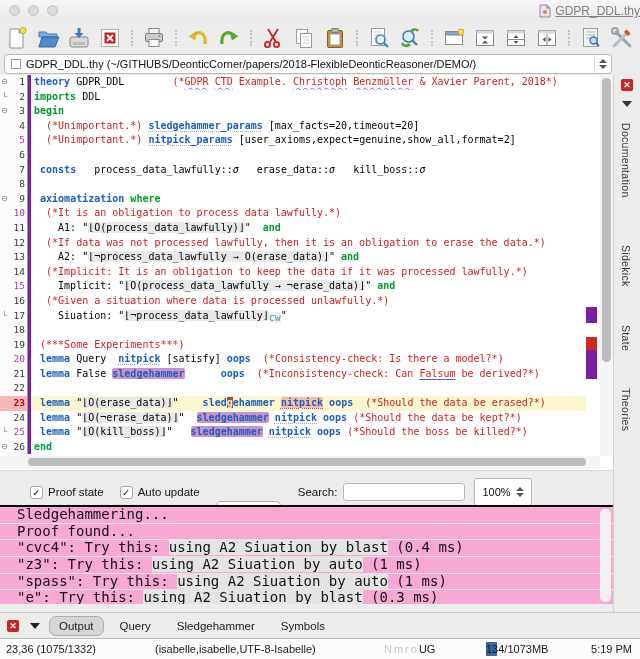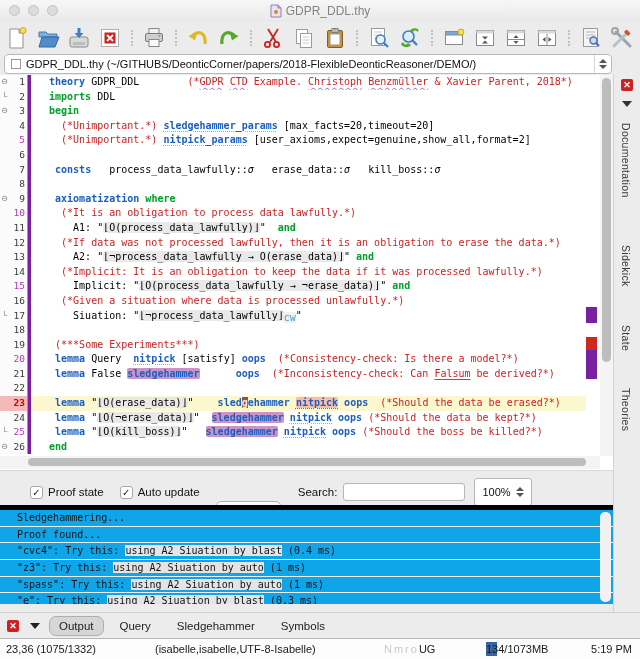--- a/index.html
+++ b/index.html
@@ -1,21 +1,21 @@
 <!DOCTYPE html>
 <html><head>
 <meta charset="utf-8">
 <style>
   html,body{margin:0;padding:0;background:#d9d9d9;}
   .window{position:relative;width:640px;height:659px;background:#ececec;font-family:"Liberation Sans",sans-serif;overflow:hidden;box-shadow:0 0 0 1px #a6a6a6;}
   
   .titlebar{position:absolute;top:0;left:0;right:0;height:22px;background:linear-gradient(#f7f7f7,#e9e9e9);border-bottom:1px solid #d2d2d2;}
   .lights{position:absolute;left:9px;top:5px;display:flex;gap:8px;}
   .light{width:11px;height:11px;border-radius:50%;background:#dcdcdc;border:1px solid #c3c3c3;box-sizing:border-box;}
-  .title{display:flex;justify-content:center;align-items:center;height:22px;font-size:12px;color:#838383;gap:4px;}
+  .title{display:flex;justify-content:flex-end;align-items:center;height:22px;font-size:12px;color:#838383;gap:4px;text-decoration:underline;}
   .title svg{width:12px;height:14px;}
   
   .toolbar{position:absolute;top:22px;left:0;right:0;height:31px;display:flex;align-items:center;padding-left:5px;gap:7px;background:#ececec;}
   .ticon{width:24px;height:24px;flex:none;}
   .ticon svg{width:24px;height:24px;display:block;}
   .tb-sep{width:0;height:16px;border-left:2px dotted #c2c2c2;margin:0 2px;flex:none;}
   
   .bufferrow{position:absolute;top:53px;left:0;right:0;height:22px;}
   .buffer-combo{position:absolute;left:4px;right:28px;top:1px;height:18px;background:#fff;border:1px solid #b9b9b9;border-radius:4px;display:flex;align-items:center;font-size:11px;color:#111;padding-left:6px;gap:5px;}
   .buf-icon{width:8px;height:8px;border:1px solid #999;background:#fff;flex:none;}
@@ -25,21 +25,21 @@
   
   .editor{position:absolute;top:75px;left:0;width:613px;height:395px;background:#fff;overflow:hidden;}
   .ed-row{display:flex;height:14.6px;line-height:14.6px;}
   .fold{width:9px;flex:none;background:#fbfbfb;font-size:8px;color:#777;text-align:center;line-height:14.6px;}
   .lnum{width:19px;flex:none;text-align:right;padding-right:2px;font-family:"DejaVu Sans Mono",monospace;font-size:9.5px;color:#3a3a3a;background:#fbfbfb;border-right:1px solid #9a9a9a;box-sizing:border-box;}
   .lnum.n5{color:#b03ab0;}
   .ed-row.cur .lnum{background:#f6b9b9;color:#cc0000;font-weight:bold;}
   .ed-row.cur .fold{background:#f6b9b9;}
   .ed-row.cur .code-cell{background:#fbf7cf;}
   .pbar{width:3px;flex:none;background:#7b1fa2;}
-  .code-cell{flex:1;white-space:pre;font-family:"DejaVu Sans Mono",monospace;font-size:10px;padding-left:18px;overflow:hidden;}
+  .code-cell{flex:1;white-space:pre;font-family:"DejaVu Sans Mono",monospace;font-size:10px;padding-left:3px;overflow:hidden;}
   .tk-kw1{color:#1d5fc0;font-weight:bold;}
   .tk-kw1du{color:#1d5fc0;font-weight:bold;text-decoration:underline dotted #aaa;text-underline-offset:2px;}
   .tk-kw2{color:#00a02a;font-weight:bold;}
   .tk-cmt{color:#cc2222;}
   .tk-sp{color:#cc2222;text-decoration:underline wavy #8f6bd6;text-decoration-thickness:1px;text-underline-offset:2px;}
   .tk-link{color:#cc2222;text-decoration:underline solid #4a5fd0;text-underline-offset:2px;}
   .tk-chip{background:#e9e9e9;border-radius:2px;}
   .tk-sub{color:#4aa0c8;font-size:10px;vertical-align:-2px;background:#f0f0f0;}
   .tk-pchip{background:#c993c9;color:#1d5fc0;font-weight:bold;border-radius:2px;}
   .tk-pinkchip{background:#f6bdae;color:#1d5fc0;font-weight:bold;border-radius:2px;text-decoration:underline dotted #cc4444;text-underline-offset:2px;}
@@ -63,21 +63,21 @@
   .bottom-dock{position:absolute;left:0;top:470px;width:613px;height:142px;background:#ececec;border-top:1px solid #d8d8d8;box-sizing:border-box;}
   .controls{position:absolute;top:10px;left:0;right:0;height:22px;display:flex;align-items:center;padding-left:30px;font-size:11.5px;color:#111;}
   .checkbox{width:13px;height:13px;box-sizing:border-box;background:#fff;border:1px solid #a8a8a8;border-radius:3px;font-size:10px;line-height:11px;text-align:center;color:#222;flex:none;}
   .cb-label{margin:0 0 0 5px;}
   .cb2{margin-left:16px;}
   .update-btn{margin-left:16px;height:19px;padding:0 13px;background:linear-gradient(#ffffff,#ededed);border:1px solid #b0b0b0;border-radius:5px;font-size:11.5px;color:#111;font-family:"Liberation Sans",sans-serif;margin-top:36px;}
   .search-label{margin-left:17px;}
   .search-combo{margin-left:6px;width:122px;height:18px;background:#fff;border:1px solid #b8b8b8;border-radius:3px;position:relative;box-sizing:border-box;}
   .zoom-spin{margin-left:9px;width:58px;height:28px;background:#fff;border:1px solid #b8b8b8;border-radius:3px;display:flex;align-items:center;font-size:11px;padding-left:7px;box-sizing:border-box;position:relative;}
   .zoom-spin .stepper{border-left:none;margin-left:auto;padding-right:3px;}
-  .output{position:absolute;top:34px;left:0;width:613px;height:99px;background:#0ea5e9;border-top:5px solid #000000;overflow:hidden;font-family:"DejaVu Sans Mono",monospace;font-size:10px;box-sizing:border-box;}
+  .output{position:absolute;top:34px;left:0;width:613px;height:99px;background:#f9a8d4;border-top:2px solid #000000;overflow:hidden;font-family:"DejaVu Sans Mono",monospace;font-size:14px;box-sizing:border-box;}
   .out-row{height:15.7px;line-height:15.5px;border-bottom:1px solid #ededed;white-space:pre;padding-left:17px;color:#111;}
   .out-chip{background:#e4e4e4;}
   .out-track{position:absolute;right:2px;top:2px;bottom:2px;width:11px;background:#f1f1f1;border-radius:5px;}
   
   .tabstrip{position:absolute;left:0;top:612px;width:640px;height:26px;background:#ececec;border-top:1px solid #cfcfcf;display:flex;align-items:center;gap:9px;padding-left:7px;box-sizing:border-box;}
   .close-sm{width:12px;height:12px;background:#cc2222;border-radius:2px;color:#fff;font-size:9px;line-height:12px;text-align:center;font-weight:bold;flex:none;}
   .tri-sm{width:0;height:0;border-left:5px solid transparent;border-right:5px solid transparent;border-top:6px solid #222;flex:none;margin-left:2px;}
   .btab{font-size:11.5px;color:#222;padding:3px 9px;border:1px solid transparent;border-radius:7px;}
   .btab.sel{background:#d6d6d6;border-color:#aeaeae;}
   

